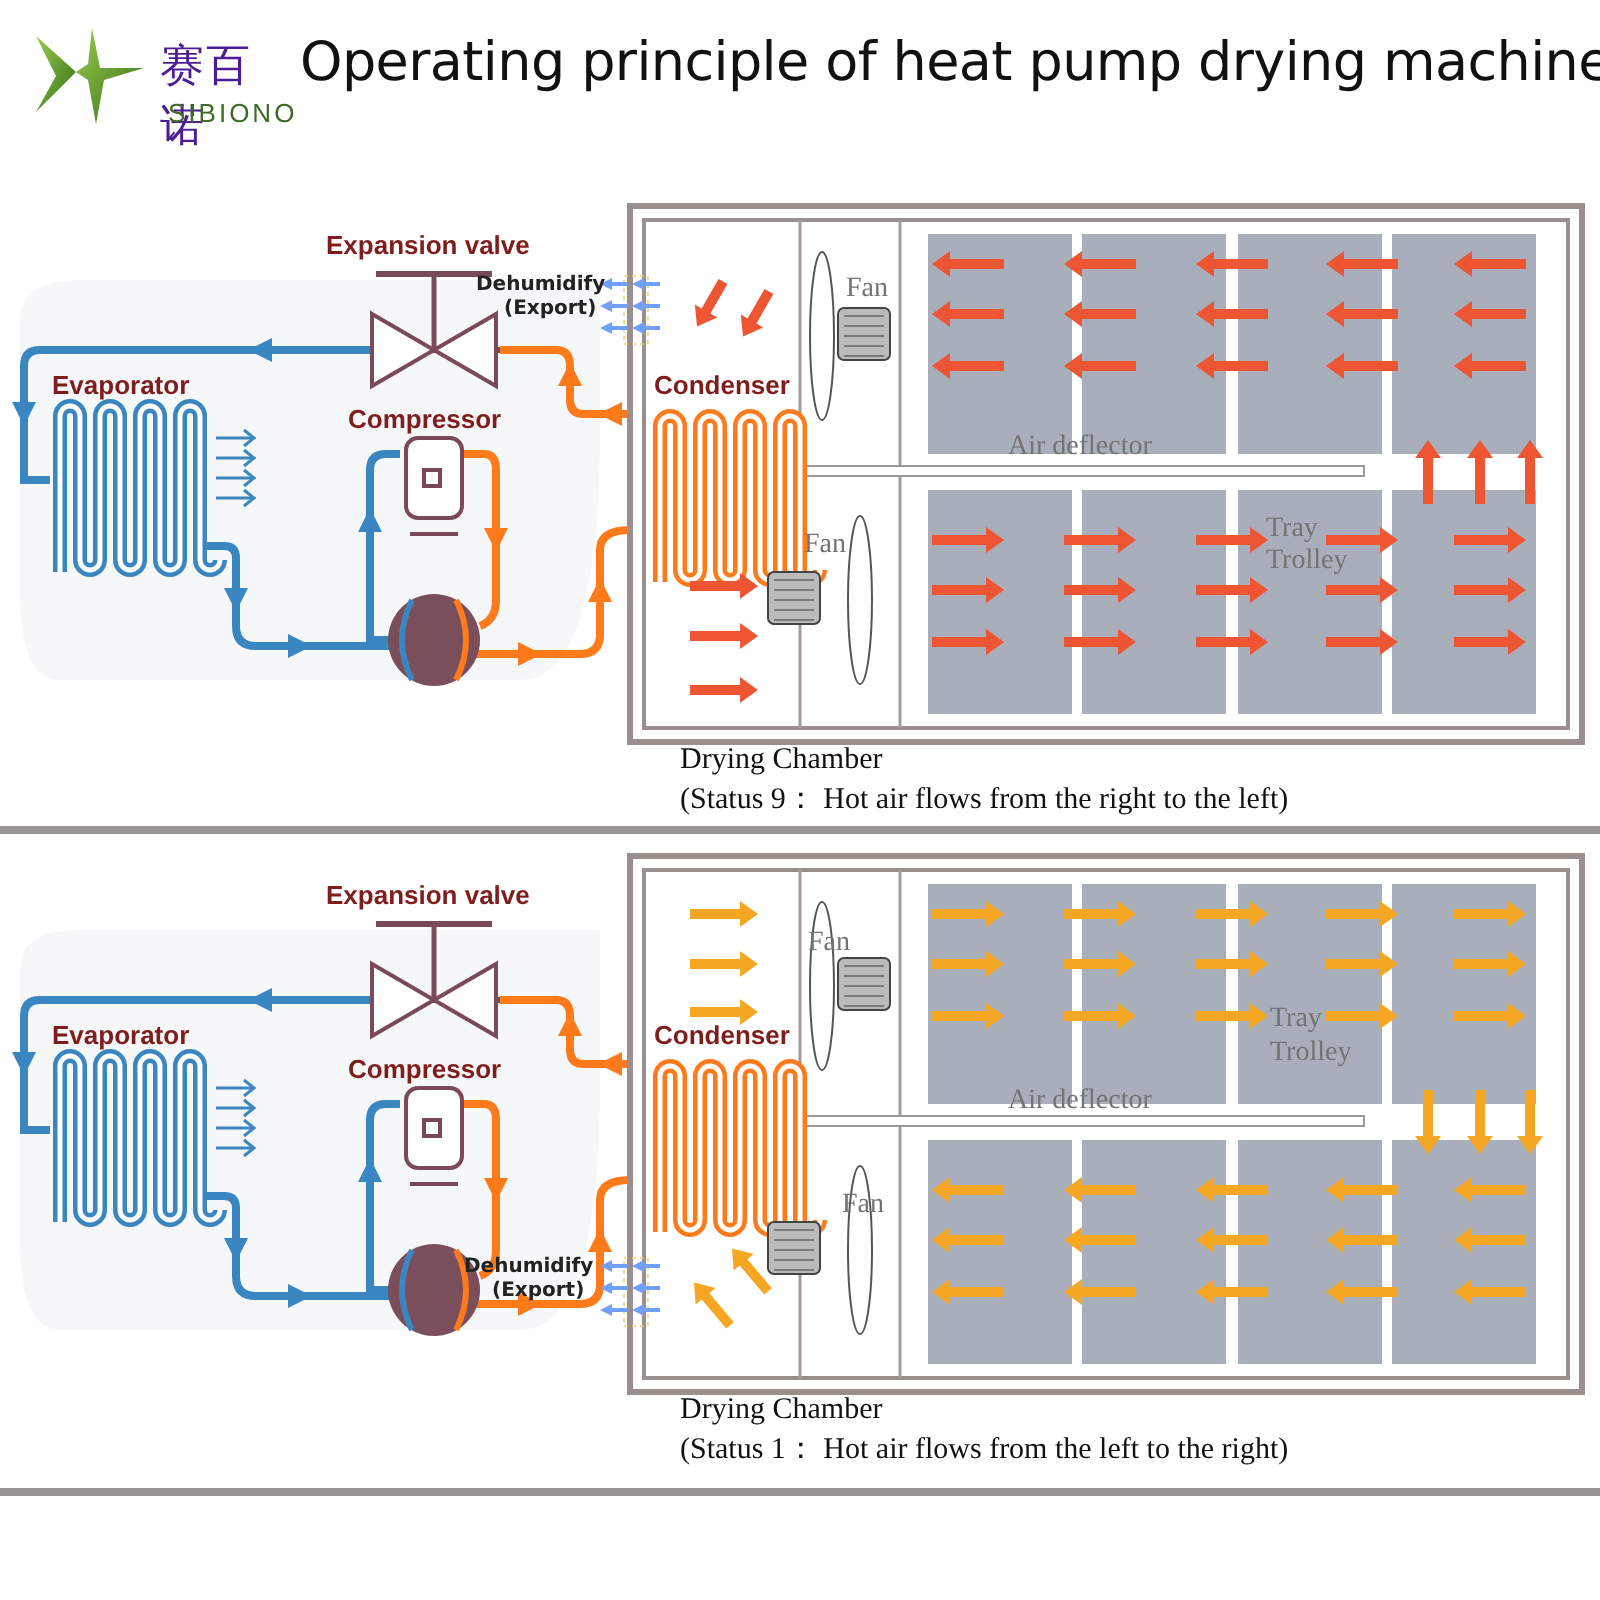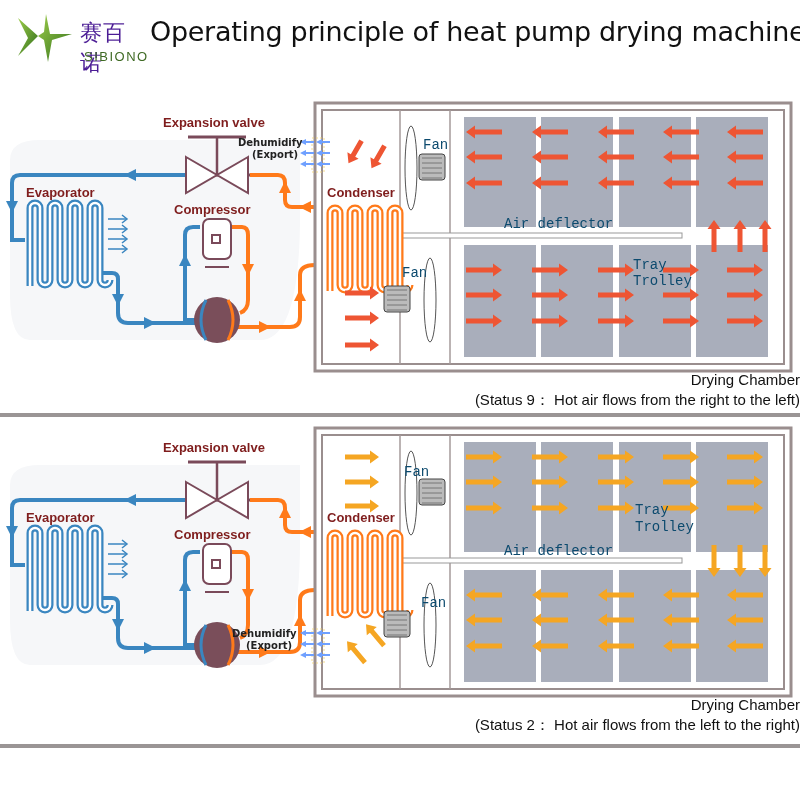--- a/index.html
+++ b/index.html
@@ -12,22 +12,22 @@
              letter-spacing: 1.5px; font-family: Liberation Sans, sans-serif; }
   .title { position: absolute; left: 150px; top: 16px; font-size: 27px; color: #111;
            font-family: "DejaVu Sans", sans-serif; white-space: nowrap; letter-spacing: -0.3px; }
   .panel { position: absolute; left: 0; width: 800px; height: 330px; }
   #panel1 { top: 95px; }
   #panel2 { top: 420px; }
   .panel svg { position: absolute; left: 0; top: 0; }
   .lbl { position: absolute; white-space: nowrap; color: #222; }
   .lbl-bold { font-family: "Liberation Sans", sans-serif; font-weight: bold; font-size: 13px; color: #7f1d1d; }
   .lbl-small { font-family: "DejaVu Sans", sans-serif; font-weight: bold; font-size: 10px; color: #222; text-align: center; line-height: 12px; }
-  .lbl-cap { font-family: Liberation Sans, sans-serif; font-size: 15px; color: #111; text-align: right; width: 460px; left: 340px; line-height: 20px; }
-  .lbl-chamber { font-family: Liberation Mono, monospace; font-size: 14px; color: #0c4a6e; }
+  .lbl-cap { font-family: Liberation Serif, serif; font-size: 15px; color: #111; text-align: left; width: 460px; left: 340px; line-height: 20px; }
+  .lbl-chamber { font-family: Liberation Serif, serif; font-size: 14px; color: #737373; }
   .divider { position: absolute; left: 0; width: 800px; height: 4px; background: #9a9595; }
 </style>
 </head>
 <body>
 
 <div class="logo">
   <svg width="62" height="52" viewBox="0 0 62 52">
     <defs>
       <linearGradient id="lg1" x1="0" y1="0" x2="1" y2="1">
         <stop offset="0" stop-color="#9ccc4a"></stop>
@@ -337,15 +337,15 @@
     <div class="lbl lbl-bold" style="left: 174px; top: 107px;">Compressor</div>
     <div class="lbl lbl-bold" style="left: 327px; top: 90px;">Condenser</div>
     <div class="lbl lbl-small" style="left: 232px; top: 208px;">Dehumidify</div>
     <div class="lbl lbl-small" style="left: 246px; top: 220px;">(Export)</div>
     <div class="lbl lbl-chamber" style="left: 404px; top: 44px;">Fan</div>
     <div class="lbl lbl-chamber" style="left: 421px; top: 175px;">Fan</div>
     <div class="lbl lbl-chamber" style="left: 504px; top: 123px;">Air deflector</div>
     <div class="lbl lbl-chamber" style="left: 635px; top: 82px;">Tray</div>
     <div class="lbl lbl-chamber" style="left: 635px; top: 99px;">Trolley</div>
     <div class="lbl lbl-cap" style="left: 340px; top: 275px;">Drying  Chamber</div>
-    <div class="lbl lbl-cap" style="left: 340px; top: 295px;">(Status 2： Hot air flows from the  left to the right)</div>
+    <div class="lbl lbl-cap" style="left: 340px; top: 295px;">(Status 1： Hot air flows from the  left to the right)</div>
   </div>
 <div class="divider" style="top:744px"></div>
 
 </body></html>

